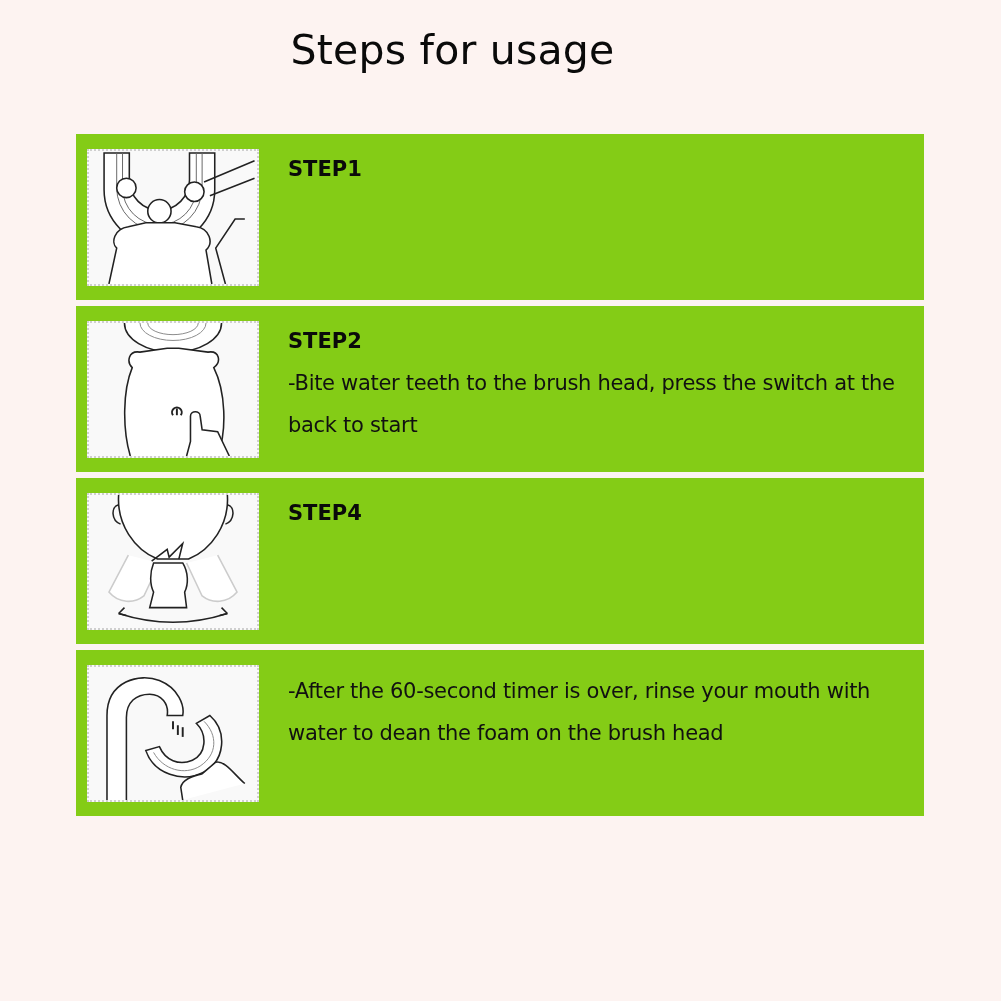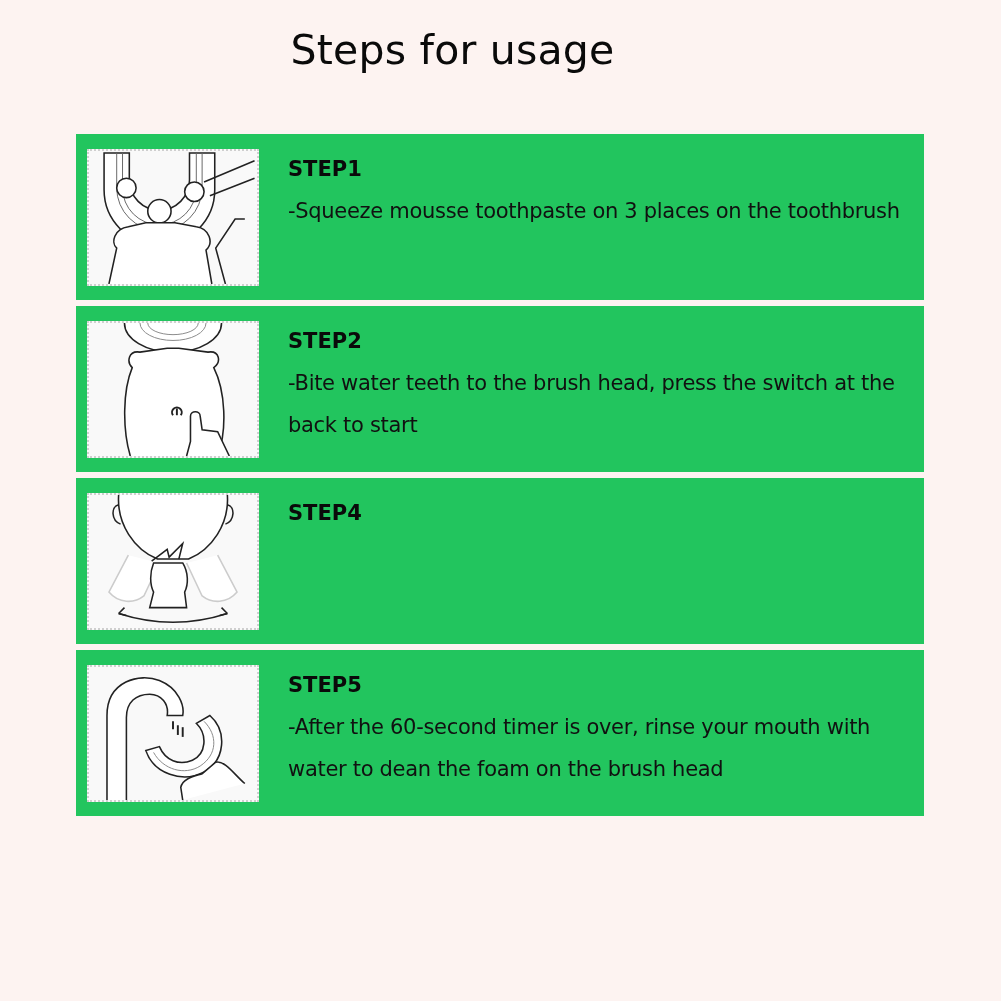--- a/index.html
+++ b/index.html
@@ -30,21 +30,21 @@
   .steps {
     position: absolute;
     left: 76px;
     top: 134px;
     width: 848px;
   }
   .step-card {
     position: relative;
     width: 848px;
     height: 166px;
-    background: #22c55e;
+    background: #84cc16;
     margin-bottom: 6px;
   }
   .step-illus {
     position: absolute;
     left: 11px;
     top: 15px;
     width: 172px;
     height: 137px;
     background: #f9f9f9;
     border: 2px dotted #cfcfcf;
@@ -98,21 +98,20 @@
         <circle cx="108" cy="42" r="10" fill="#fff"></circle>
 
         <path d="M118 32 L170 10 M124 46 L170 28"></path>
 
         <path d="M20 137 L28 100 C22 95 25 80 40 78 L58 74 L88 74 L110 78 C124 80 128 95 120 102 L126 137" fill="#fff"></path>
         <path d="M140 137 L130 100 L150 70 L160 70"></path>
       </svg>
     </div>
     <div class="step-text">
       <div class="step-title">STEP1</div>
-      <div class="step-desc">-Squeeze mousse toothpaste on 3 places on the toothbrush</div>
     </div>
   </div>
 
   <div class="step-card">
     <div class="step-illus">
       <svg viewBox="0 0 172 137" xmlns="http://www.w3.org/2000/svg" fill="none" stroke="#222" stroke-width="1.6">
         <path d="M36 0 A50 30 0 0 0 136 0" fill="#fff"></path>
         <path d="M52 0 A34 18 0 0 0 120 0" stroke="#888" stroke-width="1"></path>
         <path d="M60 0 A26 12 0 0 0 112 0" stroke="#888" stroke-width="1"></path>
         <path d="M42 137 C34 110 34 70 44 46 C38 40 40 28 52 30 L80 26 L92 26 L122 30 C134 28 136 40 128 46 C140 70 142 110 132 137" fill="#fff"></path>
@@ -165,18 +164,17 @@
         <line x1="91" y1="60" x2="91" y2="70" stroke-width="2"></line>
         <line x1="96" y1="62" x2="96" y2="72" stroke-width="2"></line>
 
         <path d="M58 86 C66 110 96 120 118 108 C140 96 142 66 124 50 L110 58 C122 70 120 90 106 96 C92 102 78 96 72 82 Z" fill="#fff"></path>
         <path d="M66 88 C76 106 98 112 114 102 C132 90 132 70 118 56" stroke="#888" stroke-width="1"></path>
 
         <path d="M96 137 L94 124 C96 114 110 112 116 110 L130 98 C140 96 150 112 160 120" fill="#fff"></path>
       </svg>
     </div>
     <div class="step-text">
-      <div class="step-title">STEP5</div>
       <div class="step-desc">-After the 60-second timer is over, rinse your mouth with water to dean the foam on the brush head</div>
     </div>
   </div>
 
 </div>
 
 </body></html>

